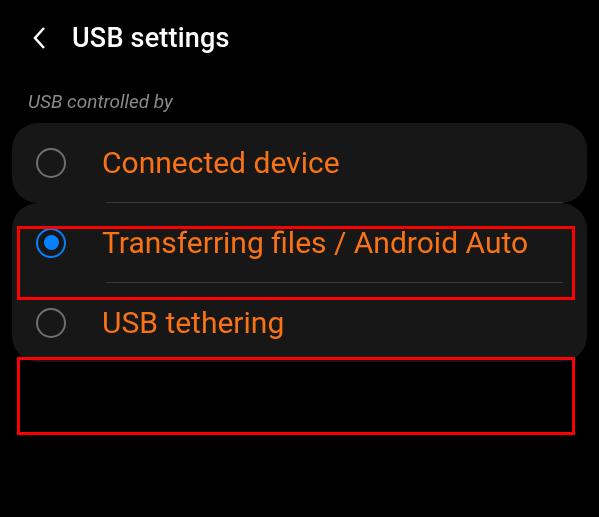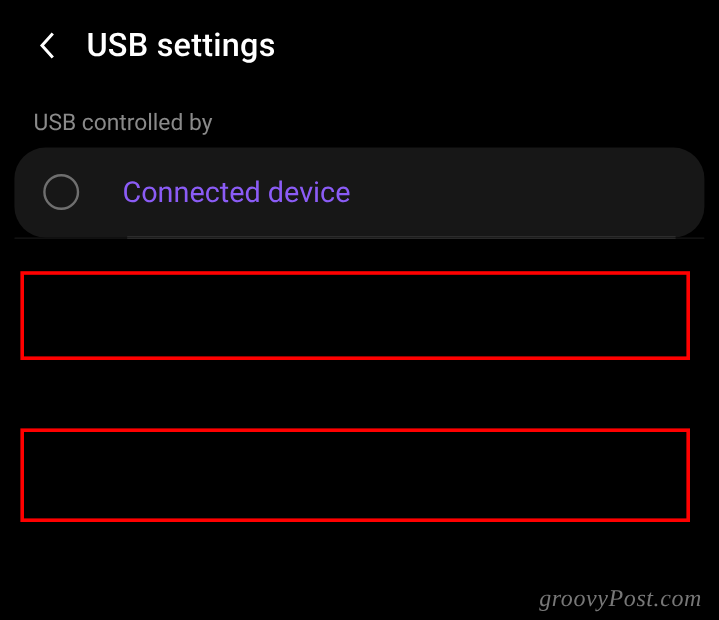--- a/index.html
+++ b/index.html
@@ -2,27 +2,27 @@
 <html><head>
 <meta charset="utf-8">
 <style>
   * { margin: 0; padding: 0; box-sizing: border-box; }
   html, body { width: 599px; height: 517px; background: #000; font-family: -apple-system, "Segoe UI", Roboto, sans-serif; overflow: hidden; }
   .screen { width: 599px; height: 517px; background: #000; position: relative; }
   .header { display: flex; align-items: center; padding: 22px 20px 18px 28px; gap: 22px; }
   .back-icon { width: 22px; height: 22px; display: flex; align-items: center; justify-content: center; color: #fff; }
   .back-icon svg { width: 14px; height: 24px; stroke: #fff; stroke-width: 2.5; fill: none; }
   .title { color: #fff; font-size: 27px; font-weight: 500; letter-spacing: 0.2px; }
-  .section-label { color: #8a8a8a; font-size: 19px; font-weight: 400; padding: 18px 0 10px 28px; }
+  .section-label { color: #8a8a8a; font-size: 19px; font-weight: 400; padding: 18px 0 10px 28px; font-style: italic; }
   .card { background: #171717; border-radius: 26px; margin: 0 12px; overflow: hidden; }
   .option { display: flex; align-items: center; padding: 22px 14px 22px 24px; gap: 36px; position: relative; }
   .radio { width: 30px; height: 30px; border-radius: 50%; border: 2.5px solid #6f6f6f; display: flex; align-items: center; justify-content: center; flex-shrink: 0; }
   .radio.checked { border-color: #0381fe; }
   .radio-dot { width: 15px; height: 15px; border-radius: 50%; background: #0381fe; }
-  .option-label { color: #8b5cf6; font-size: 24px; font-weight: 400; }
+  .option-label { color: #f97316; font-size: 30px; font-weight: 400; }
   .divider { height: 1px; background: #3a3a3a; margin: 0 24px 0 94px; }
   .highlight-box { position: absolute; border: 3px solid #ff0000; pointer-events: none; }
   .hb1 { left: 17px; top: 226px; width: 558px; height: 74px; }
   .hb2 { left: 17px; top: 357px; width: 558px; height: 78px; }
   .watermark { position: absolute; right: 14px; bottom: 6px; color: #777; font-family: Georgia, "Times New Roman", serif; font-style: italic; font-size: 20px; letter-spacing: 0.5px; pointer-events: none; }
 </style>
 </head>
 <body>
 
 <div class="screen">
@@ -40,20 +40,29 @@
   <div class="card">
     <div class="option">
       <div class="radio"></div>
       <div class="option-label">Connected device</div>
     </div>
     <div class="divider"></div>
   </div>
 
 
   <div class="card">
+    <div class="option">
+      <div class="radio checked">
+          <div class="radio-dot"></div>
+        </div>
+      <div class="option-label">Transferring files / Android Auto</div>
+    </div>
     <div class="divider"></div>
+    <div class="option">
+      <div class="radio"></div>
+      <div class="option-label">USB tethering</div>
+    </div>
   </div>
 
   <div class="highlight-box hb1"></div>
   <div class="highlight-box hb2"></div>
 
-  <div class="watermark">groovyPost.com</div>
 </div>
 
 </body></html>

